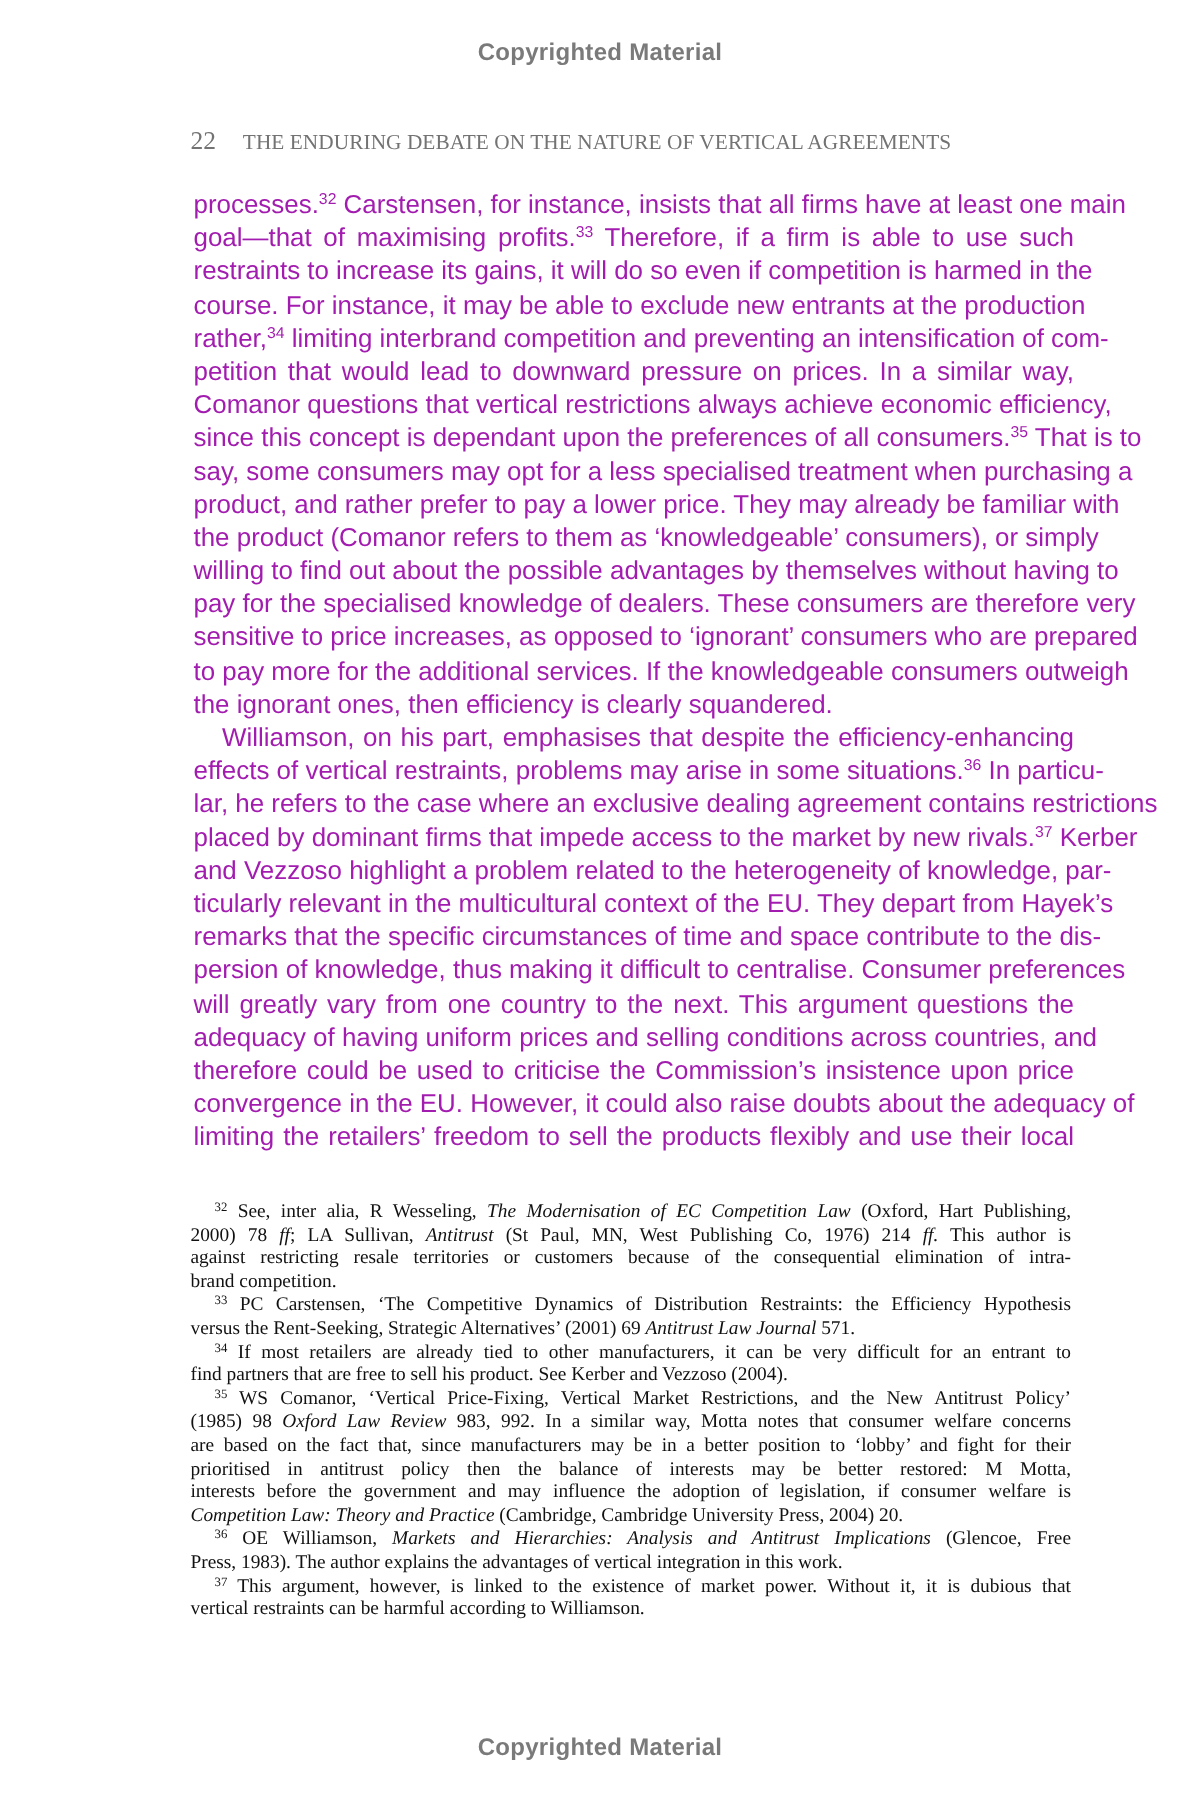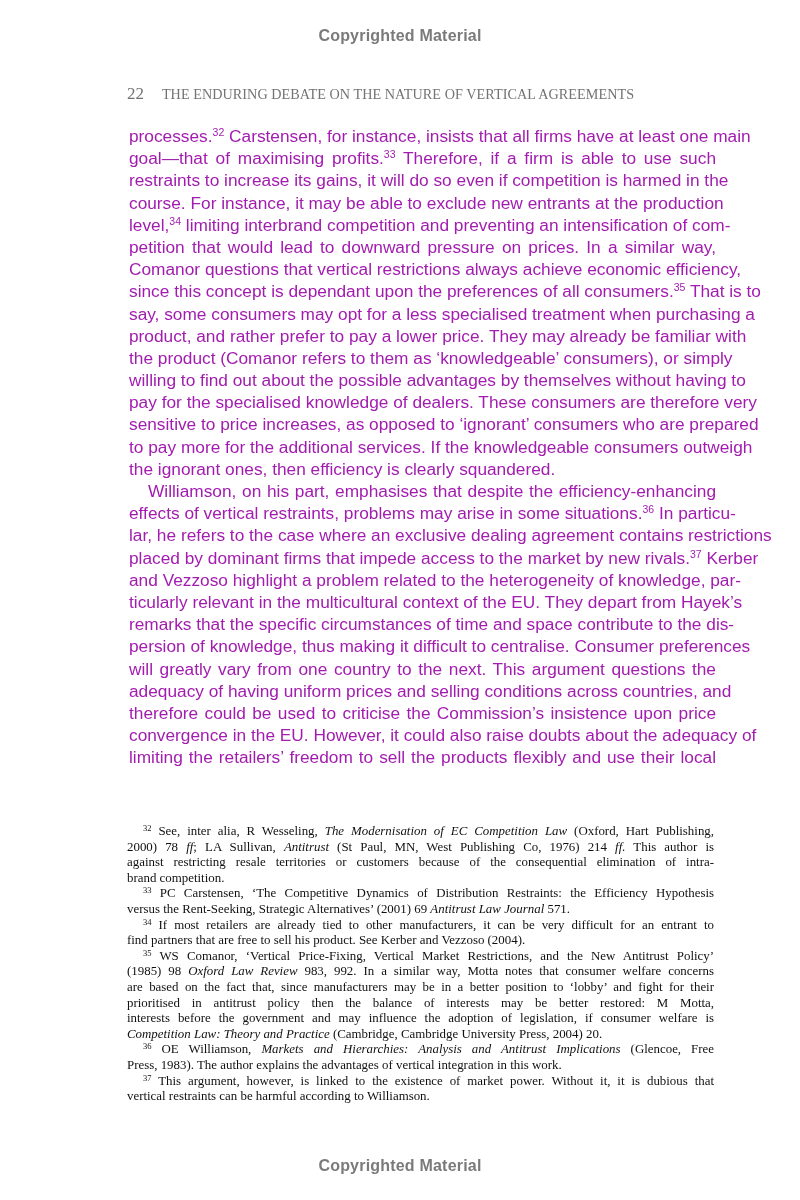--- a/index.html
+++ b/index.html
@@ -24,21 +24,21 @@
   }
   .line {
     display: block; height: 22.2px; line-height: 22.2px; font-size: 17.3px;
     text-align: justify; text-align-last: justify; white-space: nowrap;
     overflow: visible;
   }
   .line.last { text-align-last: left; }
   .line.indent { padding-left: 19px; }
   sup { font-size: 10.5px; vertical-align: 6px; line-height: 0; }
   .notes {
-    position: absolute; top: 824px; left: 127px; width: 587px;
+    position: absolute; top: 800px; left: 127px; width: 587px;
     font-family: "Liberation Serif", serif; color: #111;
   }
   .nline {
     display: block; height: 15.6px; line-height: 15.6px; font-size: 12.9px;
     text-align: justify; text-align-last: justify; white-space: nowrap;
   }
   .nline.last { text-align-last: left; }
   .nline.indent { padding-left: 16px; }
   .nline sup { font-size: 8.5px; vertical-align: 4px; }
   i { font-style: italic; }
@@ -51,21 +51,21 @@
 <div class="running-head">
   <span class="pg">22</span>
   <span class="title">THE ENDURING DEBATE ON THE NATURE OF VERTICAL AGREEMENTS</span>
 </div>
 
 <div class="body-text">
   <span class="line"><span>processes.</span><sup>32</sup><span> Carstensen, for instance, insists that all firms have at least one main</span></span>
   <span class="line"><span>goal—that of maximising profits.</span><sup>33</sup><span> Therefore, if a firm is able to use such</span></span>
   <span class="line">restraints to increase its gains, it will do so even if competition is harmed in the</span>
   <span class="line">course. For instance, it may be able to exclude new entrants at the production</span>
-  <span class="line"><span>level,</span><sup>34</sup><span> limiting interbrand competition and preventing an intensification of com-</span></span>
+  <span class="line"><span>rather,</span><sup>34</sup><span> limiting interbrand competition and preventing an intensification of com-</span></span>
   <span class="line">petition that would lead to downward pressure on prices. In a similar way,</span>
   <span class="line">Comanor questions that vertical restrictions always achieve economic efficiency,</span>
   <span class="line"><span>since this concept is dependant upon the preferences of all consumers.</span><sup>35</sup><span> That is to</span></span>
   <span class="line">say, some consumers may opt for a less specialised treatment when purchasing a</span>
   <span class="line">product, and rather prefer to pay a lower price. They may already be familiar with</span>
   <span class="line">the product (Comanor refers to them as ‘knowledgeable’ consumers), or simply</span>
   <span class="line">willing to find out about the possible advantages by themselves without having to</span>
   <span class="line">pay for the specialised knowledge of dealers. These consumers are therefore very</span>
   <span class="line">sensitive to price increases, as opposed to ‘ignorant’ consumers who are prepared</span>
   <span class="line">to pay more for the additional services. If the knowledgeable consumers outweigh</span>

